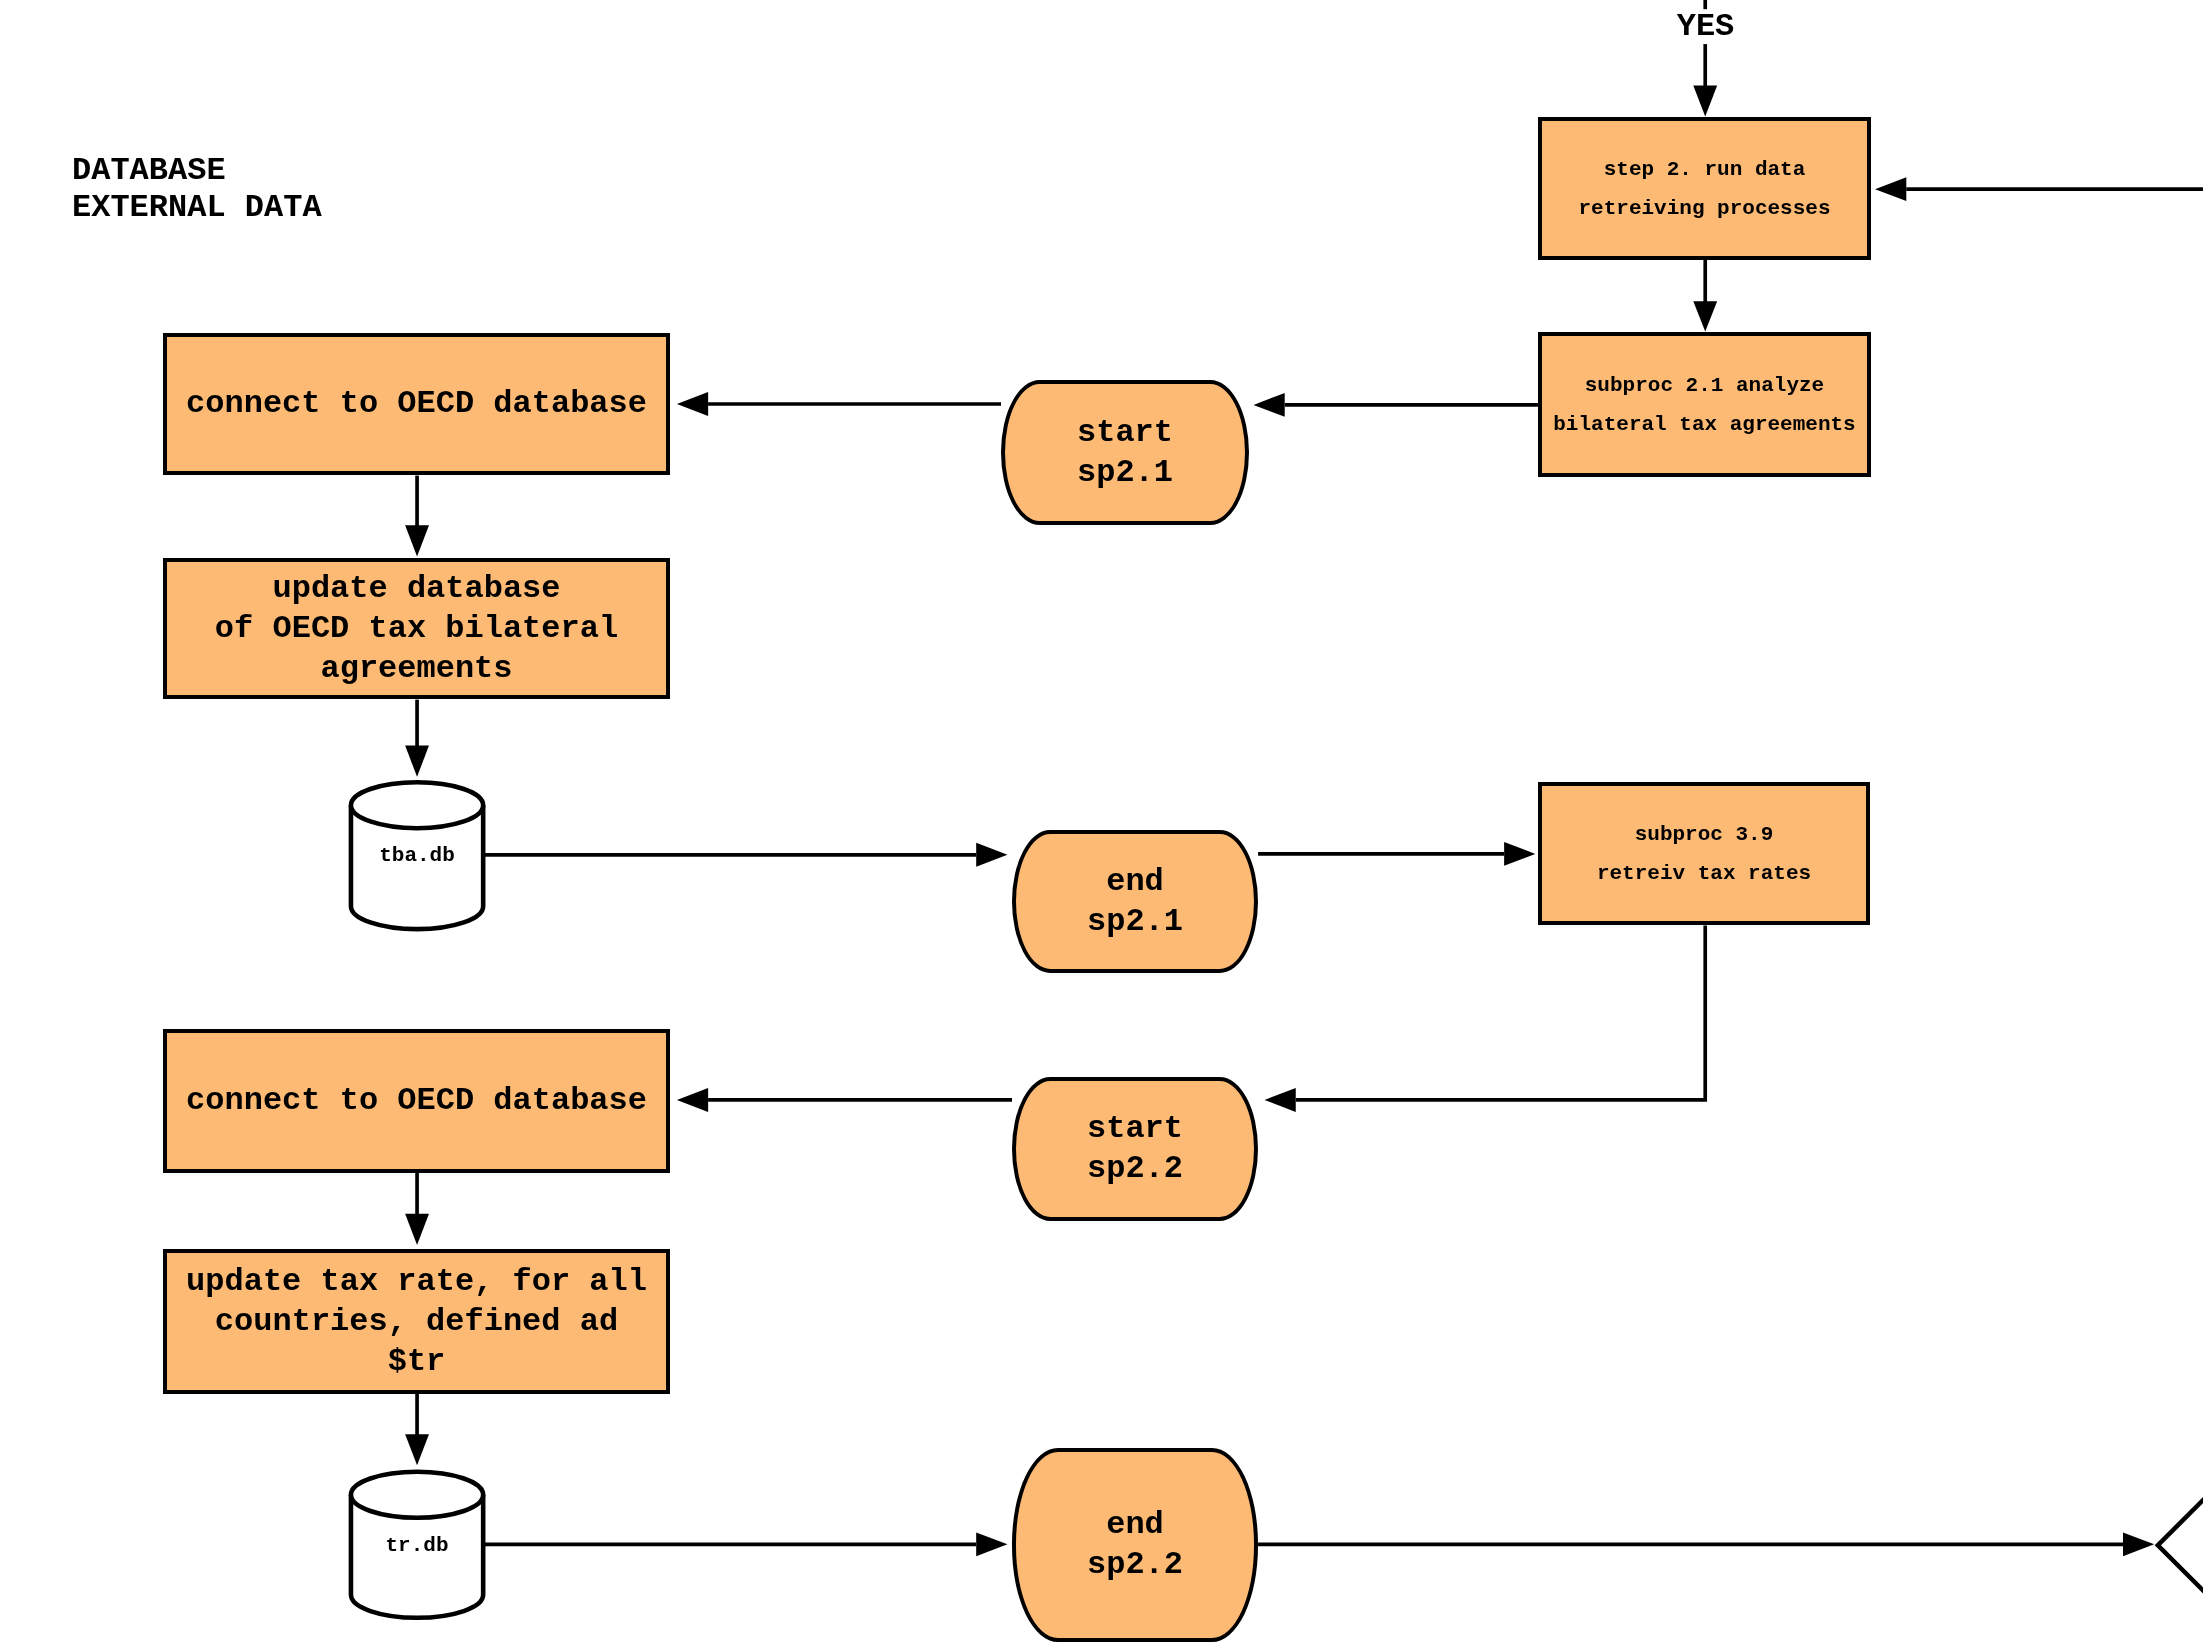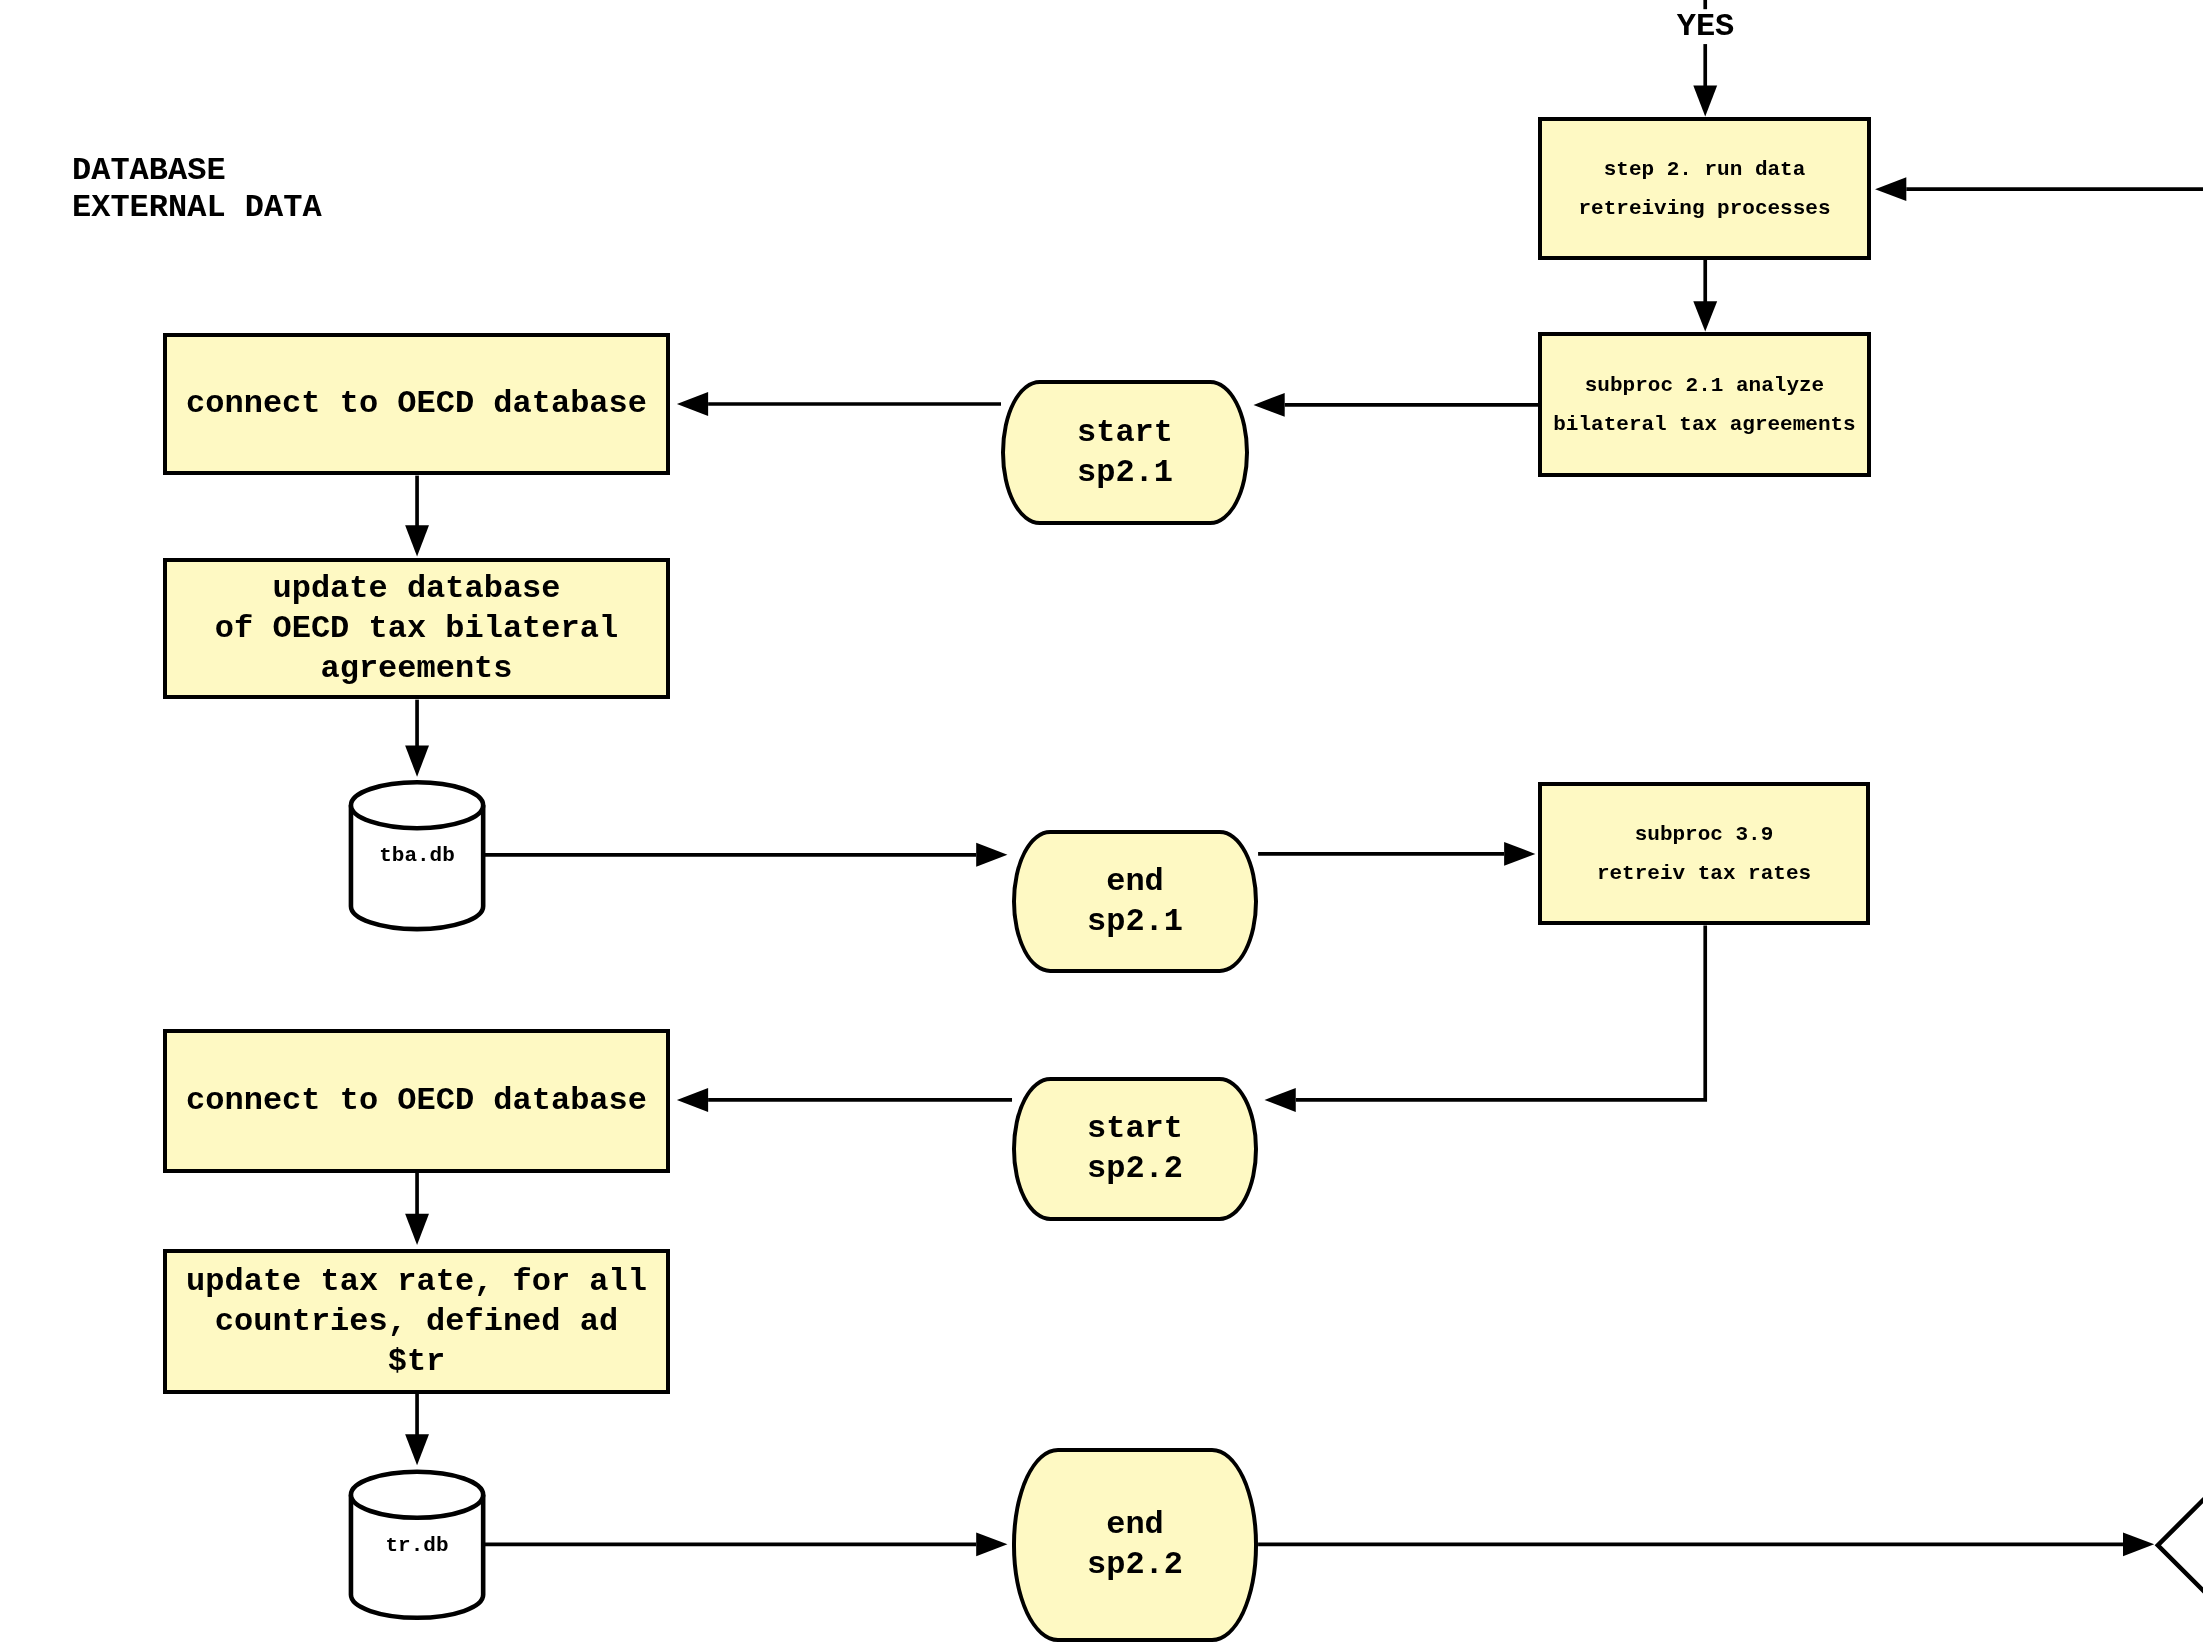--- a/index.html
+++ b/index.html
@@ -9,21 +9,21 @@
     background:#ffffff;
     font-family:"Liberation Mono","DejaVu Sans Mono",monospace;
     font-weight:700;
     color:#000000;
     overflow:hidden;
   }
   #edge-layer{position:absolute;left:0;top:0;width:2204px;height:1649px;}
   .node{
     position:absolute;
     box-sizing:border-box;
-    background:#fef9c3;
+    background:#fdba74;
     border:4.6px solid #000000;
     display:flex;align-items:center;justify-content:center;
     text-align:center;
   }
   .label{white-space:pre-line;}
   .font-big{font-size:32px;line-height:40px;}
   .font-small{font-size:21px;line-height:39px;}
   .terminator{border-radius:39px / 73px;margin-top:48px;}
   .terminator-tall{border-radius:46px / 96px;}
   .free-label{position:absolute;white-space:pre-line;}

